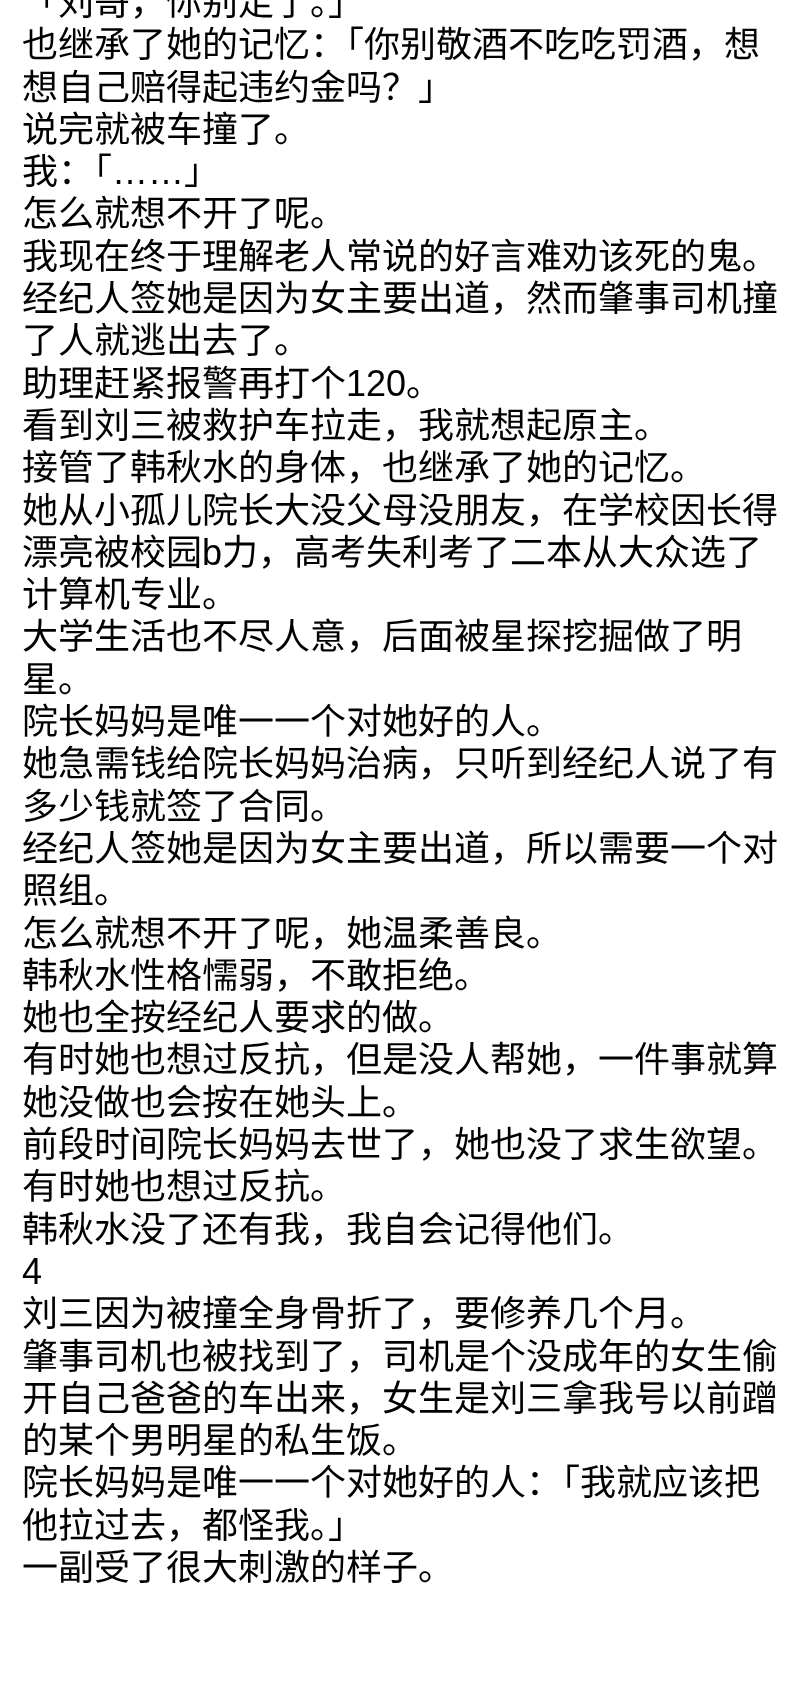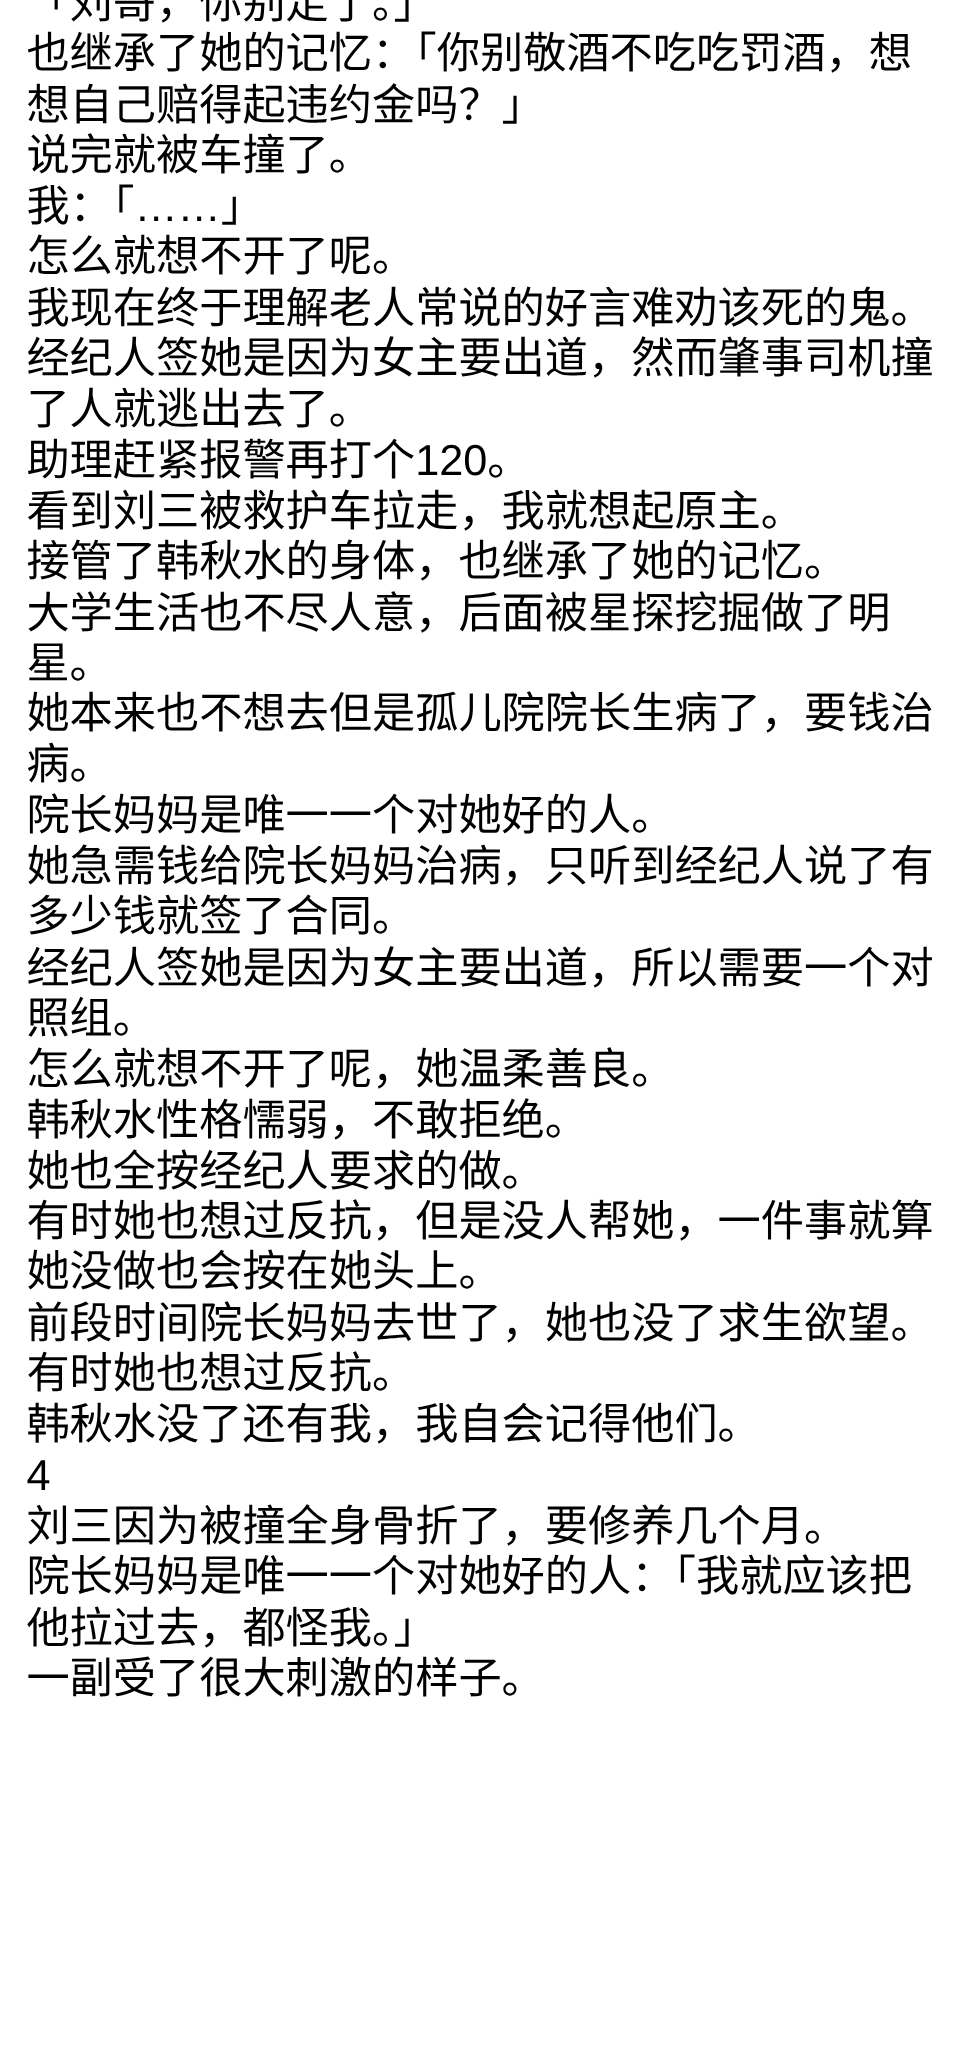--- a/index.html
+++ b/index.html
@@ -37,30 +37,31 @@
       <p class="para">「刘哥，你别走了。」</p>
       <p class="para">也继承了她的记忆：「你别敬酒不吃吃罚酒，想想自己赔得起违约金吗？」</p>
       <p class="para">说完就被车撞了。</p>
       <p class="para">我：「……」</p>
       <p class="para">怎么就想不开了呢。</p>
       <p class="para">我现在终于理解老人常说的好言难劝该死的鬼。</p>
       <p class="para">经纪人签她是因为女主要出道，然而肇事司机撞了人就逃出去了。</p>
       <p class="para">助理赶紧报警再打个120。</p>
       <p class="para">看到刘三被救护车拉走，我就想起原主。</p>
       <p class="para">接管了韩秋水的身体，也继承了她的记忆。</p>
+      <p class="para">她从小孤儿院长大没父母没朋友，在学校因长得漂亮被校园b力，高考失利考了二本从大众选了计算机专业。</p>
       <p class="para">大学生活也不尽人意，后面被星探挖掘做了明星。</p>
-      <p class="para">她本来也不想去但是孤儿院院长生病了，要钱治病。</p>
       <p class="para">院长妈妈是唯一一个对她好的人。</p>
       <p class="para">她急需钱给院长妈妈治病，只听到经纪人说了有多少钱就签了合同。</p>
       <p class="para">经纪人签她是因为女主要出道，所以需要一个对照组。</p>
       <p class="para">怎么就想不开了呢，她温柔善良。</p>
       <p class="para">韩秋水性格懦弱，不敢拒绝。</p>
       <p class="para">她也全按经纪人要求的做。</p>
       <p class="para">有时她也想过反抗，但是没人帮她，一件事就算她没做也会按在她头上。</p>
       <p class="para">前段时间院长妈妈去世了，她也没了求生欲望。</p>
       <p class="para">有时她也想过反抗。</p>
       <p class="para">韩秋水没了还有我，我自会记得他们。</p>
       <p class="para">4</p>
       <p class="para">刘三因为被撞全身骨折了，要修养几个月。</p>
+      <p class="para">肇事司机也被找到了，司机是个没成年的女生偷开自己爸爸的车出来，女生是刘三拿我号以前蹭的某个男明星的私生饭。</p>
       <p class="para">院长妈妈是唯一一个对她好的人：「我就应该把他拉过去，都怪我。」</p>
       <p class="para">一副受了很大刺激的样子。</p>
     </section>
 </main>
 
 </body></html>

